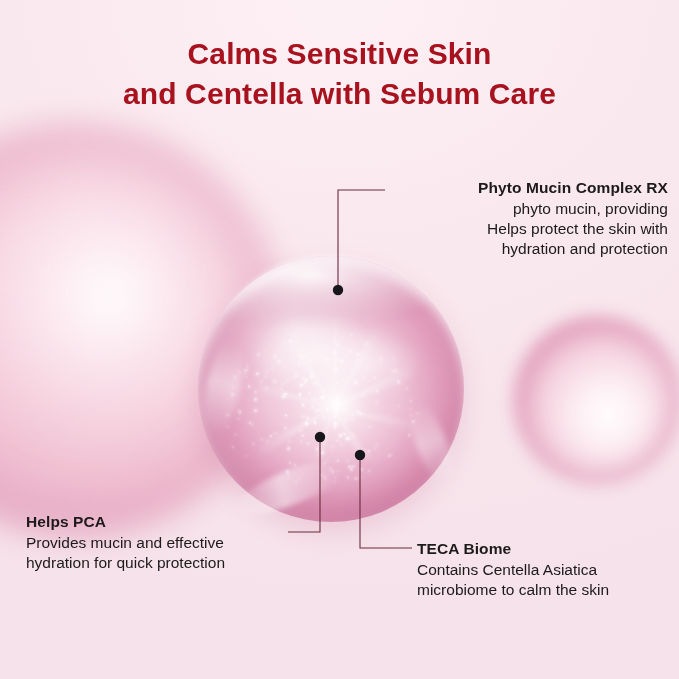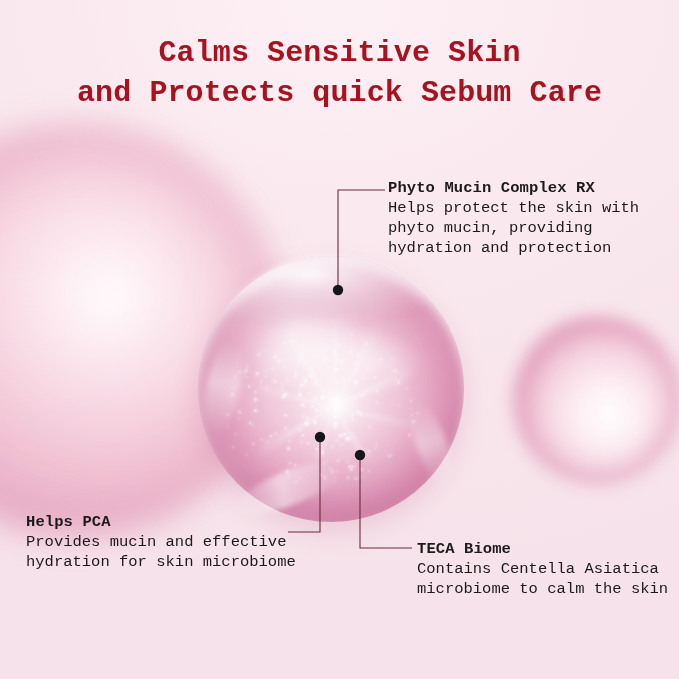--- a/index.html
+++ b/index.html
@@ -6,21 +6,21 @@
     margin: 0;
     padding: 0;
     background: #ffffff;
   }
   #stage {
     position: relative;
     width: 679px;
     height: 679px;
     overflow: hidden;
     background: #f8e6ec;
-    font-family: Liberation Mono, monospace;
+    font-family: Liberation Sans, sans-serif;
   }
 
   
   .bg-wash {
     position: absolute;
     inset: 0;
     background:
       radial-gradient(120% 90% at 50% 0%,   #fdf0f4 0%, #f9e8ee 45%, #f6e2ea 100%),
       linear-gradient(180deg, #fbecf1 0%, #f7e4eb 55%, #f5e0e8 100%);
   }
@@ -248,21 +248,21 @@
     line-height: 1.22;
     margin-bottom: 1px;
     letter-spacing: 0.1px;
   }
   .callout .body {
     font-size: 15.5px;
     line-height: 1.28;
   }
   .callout .body .ln { display: block; }
 
-  #co-phyto { left: 388px; top: 179px; width: 280px; }
+  #co-phyto { left: 388px; top: 179px; width: 280px; text-align: right; }
   #co-zinc  { left: 26px;  top: 513px; width: 290px; }
   #co-teca  { left: 417px; top: 540px; width: 258px; }
 </style>
 </head>
 <body>
 
 <div id="stage">
 
   <div class="bg-wash"></div>
 
@@ -467,49 +467,49 @@
       <span style="left: 60px; top: 98.5px; width: 3.1px; height: 3.1px; opacity: 0.68;"></span>
       <span style="left: 85.4px; top: 146.7px; width: 1.2px; height: 1.2px; opacity: 0.61;"></span>
       <span style="left: 23.6px; top: 79.7px; width: 1.8px; height: 1.8px; opacity: 0.38;"></span>
     </div>
   <div class="gloss-bottom"></div>
   <div class="gloss-left"></div>
   <div class="gloss-right"></div>
 
   <div class="headline">
     <span class="line">Calms Sensitive Skin</span>
-    <span class="line">and Protects quick Sebum Care</span>
+    <span class="line">and Centella with Sebum Care</span>
   </div>
 
   <svg class="leaders" width="679" height="679" viewBox="0 0 679 679">
 
     <path d="M 385 190 L 338 190 L 338 287" fill="none" stroke="#6b2a3c" stroke-width="1.1"></path>
     <circle cx="338" cy="290" r="5.2" fill="#17161a"></circle>
 
     <path d="M 320 440 L 320 532 L 288 532" fill="none" stroke="#6b2a3c" stroke-width="1.1"></path>
     <circle cx="320" cy="437" r="5.2" fill="#17161a"></circle>
 
     <path d="M 360 458 L 360 548 L 412 548" fill="none" stroke="#6b2a3c" stroke-width="1.1"></path>
     <circle cx="360" cy="455" r="5.2" fill="#17161a"></circle>
   </svg>
 
   <div class="callout" id="co-phyto">
     <div class="title">Phyto Mucin Complex RX</div>
     <div class="body">
+      <span class="ln">phyto mucin, providing</span>
       <span class="ln">Helps protect the skin with</span>
-      <span class="ln">phyto mucin, providing</span>
       <span class="ln">hydration and protection</span>
     </div>
   </div>
 
   <div class="callout" id="co-zinc">
     <div class="title">Helps PCA</div>
     <div class="body">
       <span class="ln">Provides mucin and effective</span>
-      <span class="ln">hydration for skin microbiome</span>
+      <span class="ln">hydration for quick protection</span>
     </div>
   </div>
 
   <div class="callout" id="co-teca">
     <div class="title">TECA Biome</div>
     <div class="body">
       <span class="ln">Contains Centella Asiatica</span>
       <span class="ln">microbiome to calm the skin</span>
     </div>
   </div>

